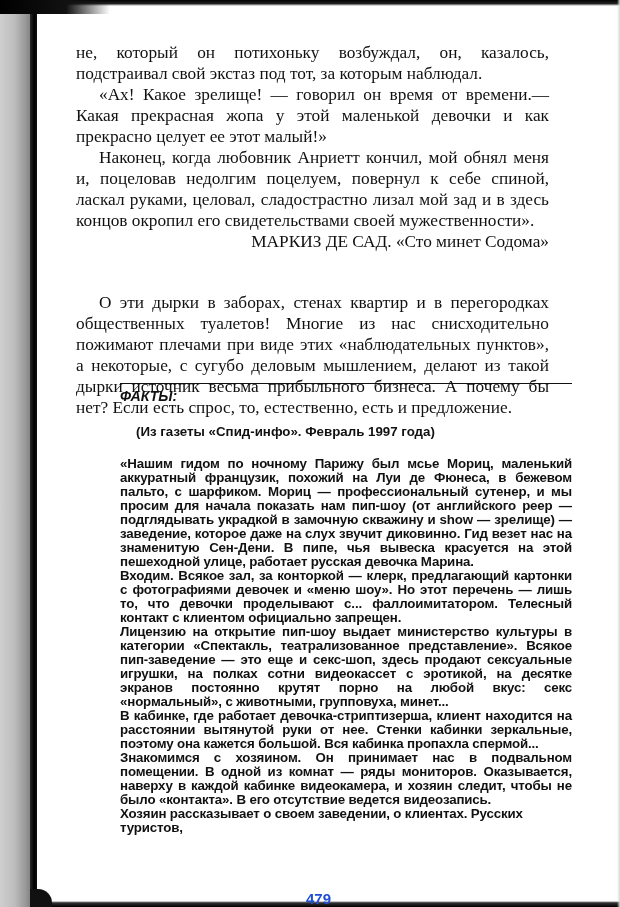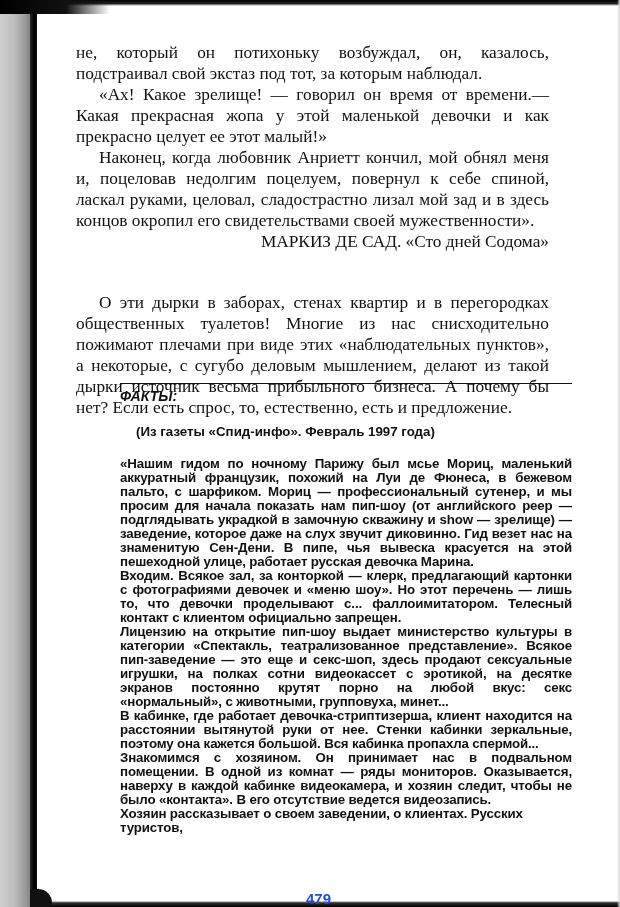--- a/index.html
+++ b/index.html
@@ -145,21 +145,21 @@
 <div class="top-edge-left"></div>
 <div class="bottom-edge"></div>
 <div class="bottom-corner"></div>
 <div class="right-edge"></div>
 
 <div class="page">
   <div>
     <p class="para">не, который он потихоньку возбуждал, он, казалось, подстраивал свой экстаз под тот, за которым наблюдал.</p>
     <p class="para indent">«Ах! Какое зрелище! — говорил он время от времени.— Какая прекрасная жопа у этой маленькой девочки и как прекрасно целует ее этот малый!»</p>
     <p class="para indent">Наконец, когда любовник Анриетт кончил, мой обнял меня и, поцеловав недолгим поцелуем, повернул к себе спиной, ласкал руками, целовал, сладострастно лизал мой зад и в здесь концов окропил его свидетельствами своей мужественности».</p>
-    <p class="epigraph-source">МАРКИЗ ДЕ САД. «Сто дней Содома»</p>
+    <p class="epigraph-source">МАРКИЗ ДЕ САД. «Сто минет Содома»</p>
   </div>
   <p class="para indent main-para">О эти дырки в заборах, стенах квартир и в перегородках общественных туалетов! Многие из нас снисходительно пожимают плечами при виде этих «наблюдательных пунктов», а некоторые, с сугубо деловым мышлением, делают из такой дырки источник весьма прибыльного бизнеса. А почему бы нет? Если есть спрос, то, естественно, есть и предложение.</p>
 </div>
 
 <div class="facts">
   <div class="facts-rule"></div>
   <p class="facts-title">ФАКТЫ:</p>
   <p class="facts-source">(Из газеты «Спид-инфо». Февраль 1997 года)</p>
   <p class="facts-text">«Нашим гидом по ночному Парижу был мсье Мориц, маленький аккуратный французик, похожий на Луи де Фюнеса, в бежевом пальто, с шарфиком. Мориц — профессиональный сутенер, и мы просим для начала показать нам пип-шоу (от английского peep — подглядывать украдкой в замочную скважину и show — зрелище) — заведение, которое даже на слух звучит диковинно. Гид везет нас на знаменитую Сен-Дени. В пипе, чья вывеска красуется на этой пешеходной улице, работает русская девочка Марина.</p>
   <p class="facts-text">Входим. Всякое зал, за конторкой — клерк, предлагающий картонки с фотографиями девочек и «меню шоу». Но этот перечень — лишь то, что девочки проделывают с... фаллоимитатором. Телесный контакт с клиентом официально запрещен.</p>

